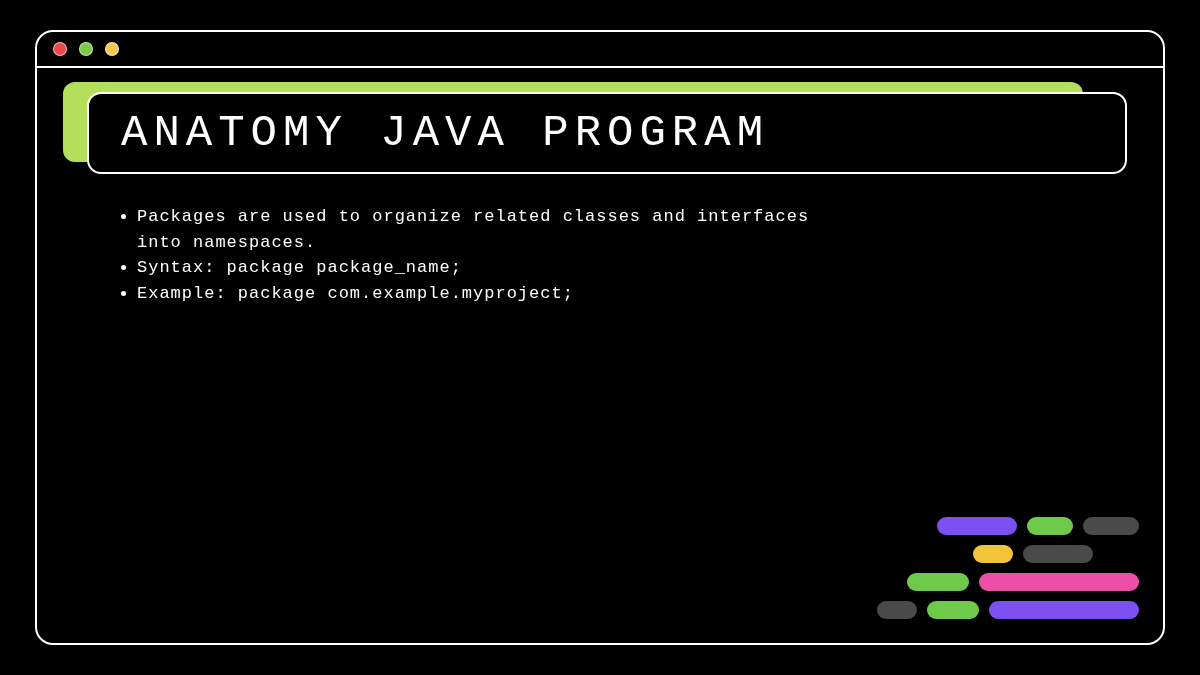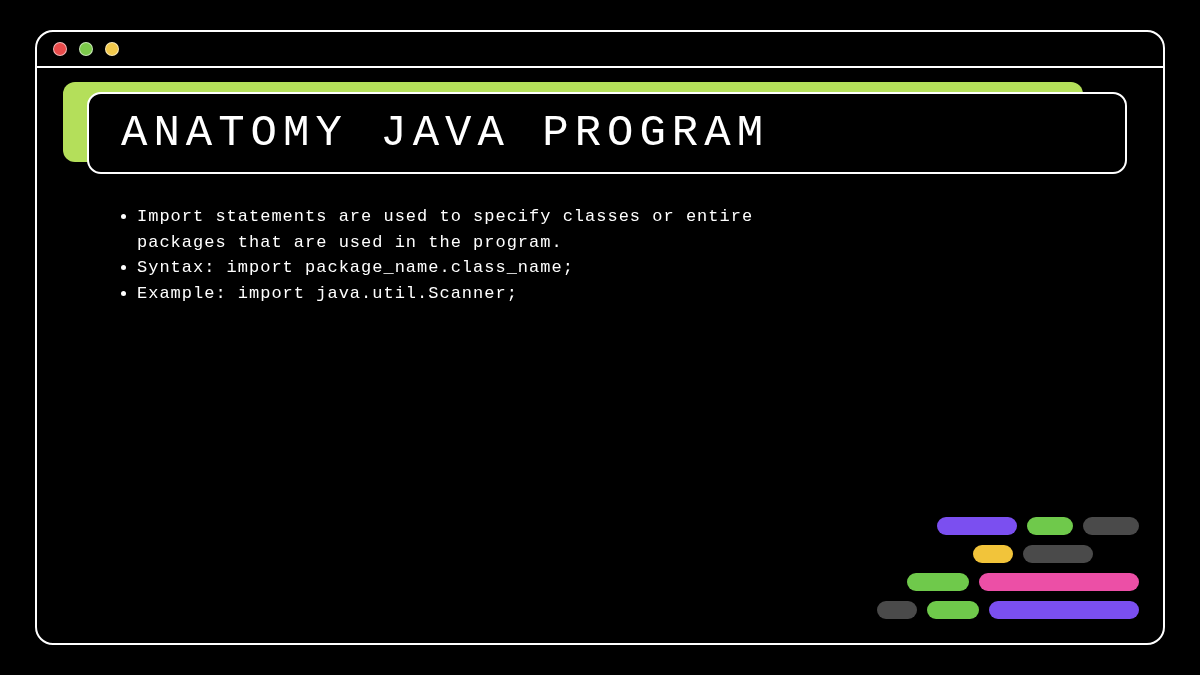--- a/index.html
+++ b/index.html
@@ -115,26 +115,26 @@
   </div>
 
   <div class="title-block">
     <div class="title-shadow"></div>
     <div class="title-box">
       <div class="title-text">ANATOMY JAVA PROGRAM</div>
     </div>
   </div>
 
   <div class="content">
+    <ul class="bullet-list">
+      <li>Packages are used to organize related classes and interfaces into namespaces.</li>
+      <li>Syntax: package package_name;</li>
+      <li>Example: package com.example.myproject;</li>
+    </ul>
 
-    <ul class="bullet-list">
-      <li>Import statements are used to specify classes or entire packages that are used in the program.</li>
-      <li>Syntax: import package_name.class_name;</li>
-      <li>Example: import java.util.Scanner;</li>
-    </ul>
   </div>
 
   <div class="code-blocks">
     <div class="code-row">
       <div class="pill" style="width:80px;background:#7b4ff0"></div>
       <div class="pill" style="width:46px;background:#6fc94b"></div>
       <div class="pill" style="width:56px;background:#4a4a4a"></div>
     </div>
     <div class="code-row">
       <div class="pill" style="width:40px;background:#f2c43a"></div>

